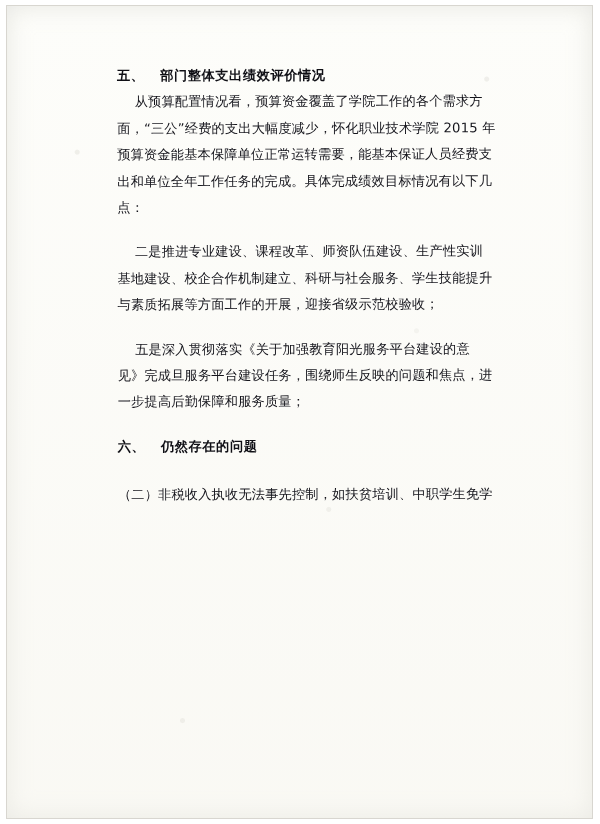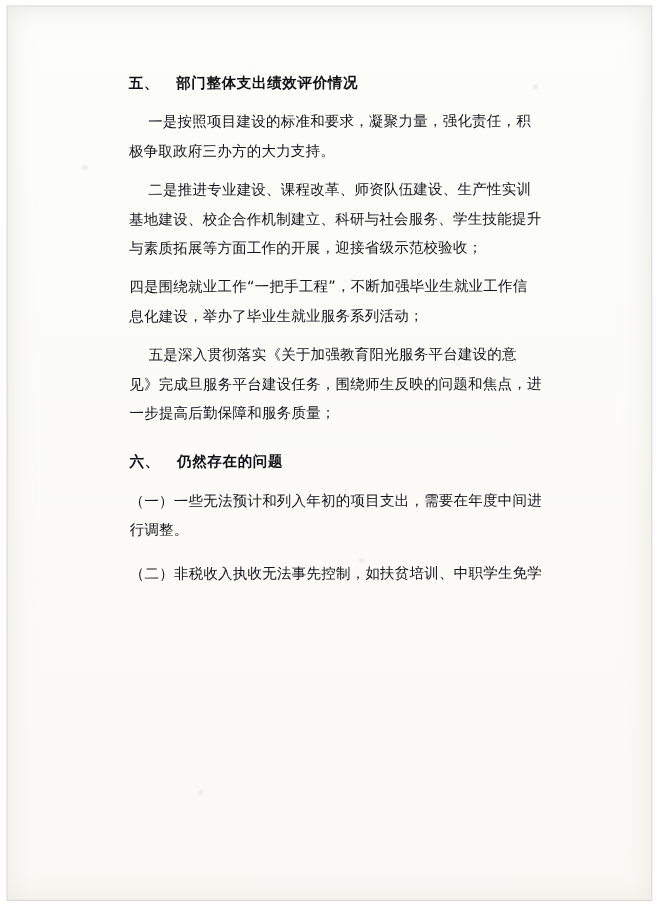--- a/index.html
+++ b/index.html
@@ -79,65 +79,60 @@
 </head>
 <body>
 
 <div id="page">
   <div id="paper">
     <div id="noise"></div>
     <div id="content">
 
       <div class="line heading">五、   部门整体支出绩效评价情况</div>
 
+      <div class="para-block">
+        <div class="line">    从预算配置情况看，预算资金覆盖了学院工作的各个需求方</div>
+        <div class="line">面，“三公”经费的支出大幅度减少，怀化职业技术学院 2015 年</div>
+        <div class="line">预算资金能基本保障单位正常运转需要，能基本保证人员经费支</div>
+        <div class="line">出和单位全年工作任务的完成。具体完成绩效目标情况有以下几</div>
+        <div class="line">点：</div>
+      </div>
 
       <div class="gap-sm"></div>
 
-      <div class="para-block">
-        <div class="line">    一是按照项目建设的标准和要求，凝聚力量，强化责任，积</div>
-        <div class="line">极争取政府三办方的大力支持。</div>
-      </div>
 
       <div class="gap-sm"></div>
 
       <div class="para-block">
         <div class="line">    二是推进专业建设、课程改革、师资队伍建设、生产性实训</div>
         <div class="line">基地建设、校企合作机制建立、科研与社会服务、学生技能提升</div>
         <div class="line">与素质拓展等方面工作的开展，迎接省级示范校验收；</div>
       </div>
 
       <div class="gap-sm"></div>
 
 
-      <div class="para-block">
-        <div class="line">四是围绕就业工作“一把手工程”，不断加强毕业生就业工作信</div>
-        <div class="line">息化建设，举办了毕业生就业服务系列活动；</div>
-      </div>
 
       <div class="gap-sm"></div>
 
       <div class="para-block">
         <div class="line">    五是深入贯彻落实《关于加强教育阳光服务平台建设的意</div>
         <div class="line">见》完成旦服务平台建设任务，围绕师生反映的问题和焦点，进</div>
         <div class="line">一步提高后勤保障和服务质量；</div>
       </div>
 
       <div class="gap-sm"></div>
 
 
       <div class="gap-sm"></div>
 
       <div class="line heading">六、   仍然存在的问题</div>
 
       <div class="gap-sm"></div>
 
-      <div class="para-block">
-        <div class="line">（一）一些无法预计和列入年初的项目支出，需要在年度中间进</div>
-        <div class="line">行调整。</div>
-      </div>
 
       <div class="gap-md"></div>
 
       <div class="para-block">
         <div class="line">（二）非税收入执收无法事先控制，如扶贫培训、中职学生免学</div>
 
       </div>
 
     </div>
   </div>

